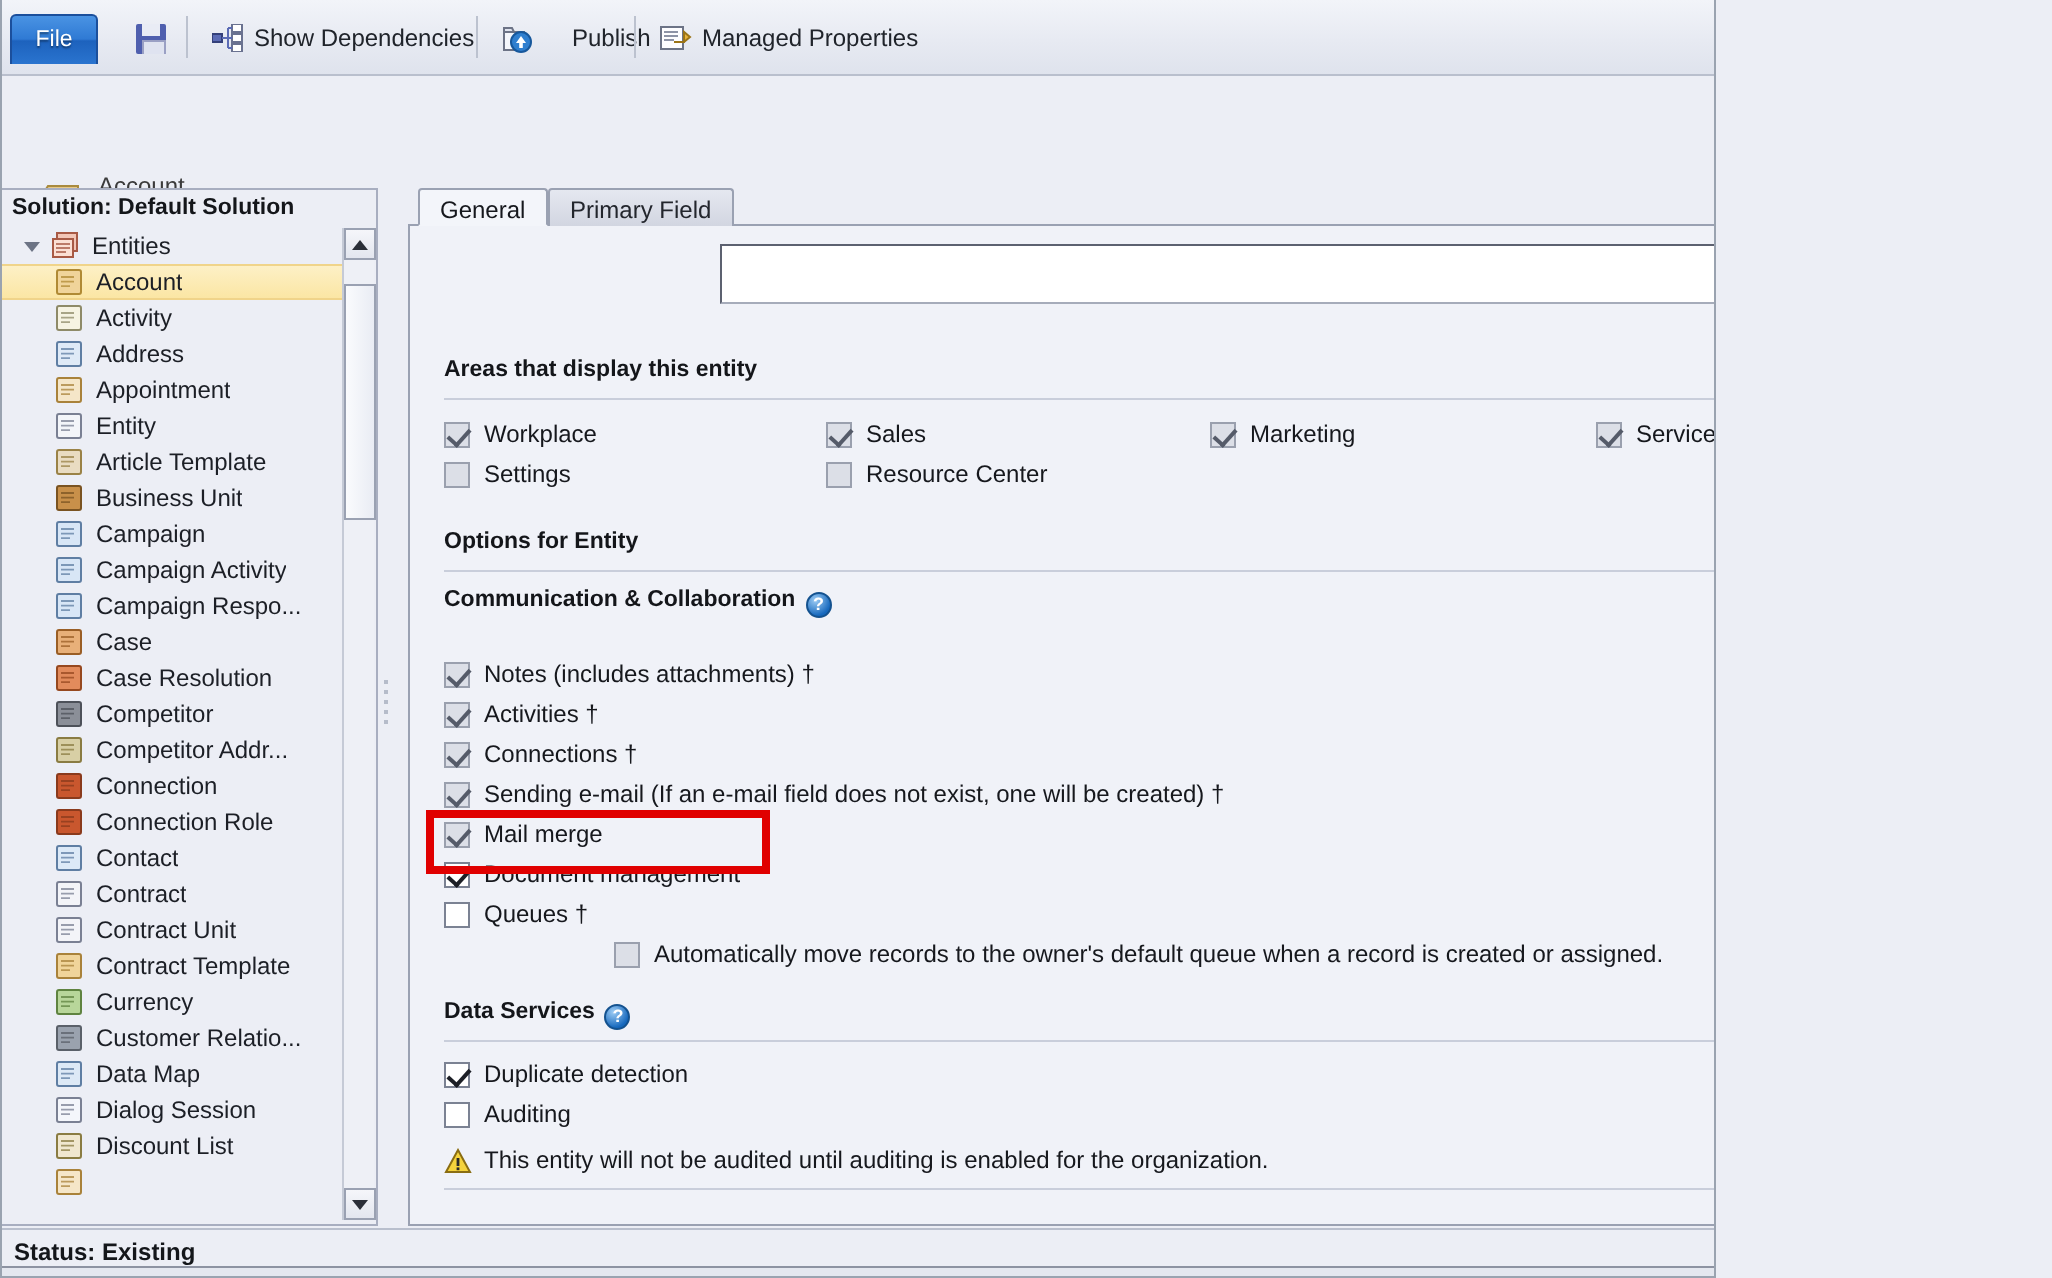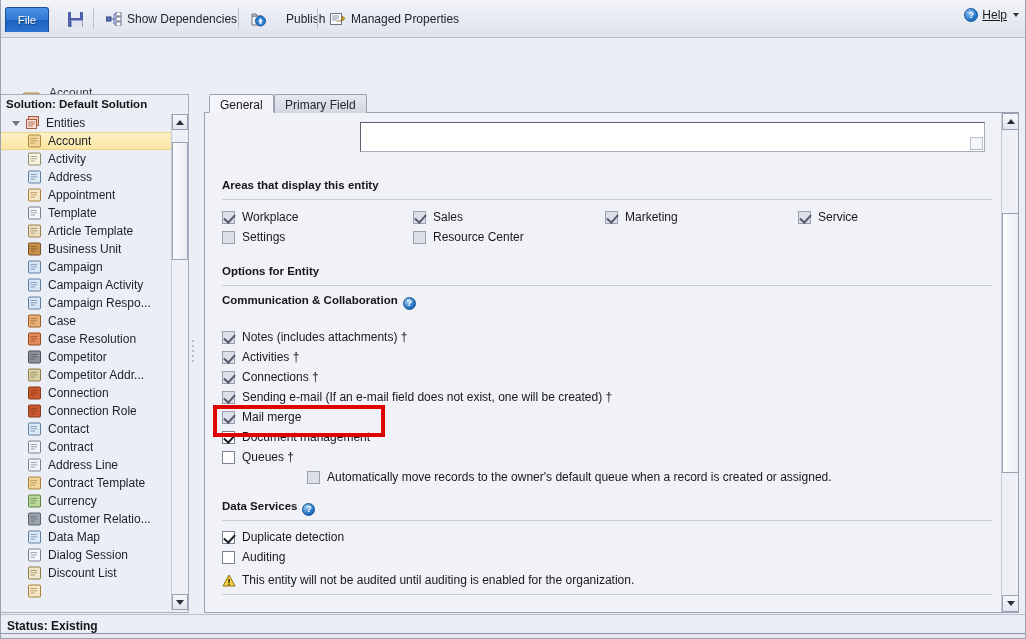--- a/index.html
+++ b/index.html
@@ -7,21 +7,21 @@
     margin: 0; padding: 0;
     width: 1026px; height: 639px;
     overflow: hidden;
     font-family: "Liberation Sans", sans-serif;
     font-size: 12px;
     color: #1a1a1a;
     background: #eceef5;
   }
   .app {
     position: relative;
-    width: 1026px; height: 639px;
+    width: 858px; height: 639px;
     background: #eceef5;
     border: 1px solid #9aa3b0;
     border-top: none;
     overflow: hidden;
   }
 
   
   .ribbon {
     position: absolute; left: 0; top: 0;
     width: 1026px; height: 38px;
@@ -482,21 +482,21 @@
               <path d="M3.5 4.5 H10 M3.5 6.8 H10 M3.5 9.1 H8" stroke="#a9823a" stroke-width="0.9" opacity="0.75"></path>
             </svg></span>
           <span class="t-lbl">Appointment</span>
         </div>
         <div class="tree-row child">
           <span class="exp" style="left:28px"></span>
           <span class="t-ico"><svg width="15" height="14" viewBox="0 0 15 14">
               <rect x="1.5" y="1" width="12" height="12" rx="1" fill="#f3f5f9" stroke="#7a8093" stroke-width="1"></rect>
               <path d="M3.5 4.5 H10 M3.5 6.8 H10 M3.5 9.1 H8" stroke="#7a8093" stroke-width="0.9" opacity="0.75"></path>
             </svg></span>
-          <span class="t-lbl">Template</span>
+          <span class="t-lbl">Entity</span>
         </div>
         <div class="tree-row child">
           <span class="exp" style="left:28px"></span>
           <span class="t-ico"><svg width="15" height="14" viewBox="0 0 15 14">
               <rect x="1.5" y="1" width="12" height="12" rx="1" fill="#e9dcc2" stroke="#9a8246" stroke-width="1"></rect>
               <path d="M3.5 4.5 H10 M3.5 6.8 H10 M3.5 9.1 H8" stroke="#9a8246" stroke-width="0.9" opacity="0.75"></path>
             </svg></span>
           <span class="t-lbl">Article Template</span>
         </div>
         <div class="tree-row child">
@@ -594,21 +594,21 @@
               <path d="M3.5 4.5 H10 M3.5 6.8 H10 M3.5 9.1 H8" stroke="#7a8093" stroke-width="0.9" opacity="0.75"></path>
             </svg></span>
           <span class="t-lbl">Contract</span>
         </div>
         <div class="tree-row child">
           <span class="exp" style="left:28px"></span>
           <span class="t-ico"><svg width="15" height="14" viewBox="0 0 15 14">
               <rect x="1.5" y="1" width="12" height="12" rx="1" fill="#f3f4f8" stroke="#7a8093" stroke-width="1"></rect>
               <path d="M3.5 4.5 H10 M3.5 6.8 H10 M3.5 9.1 H8" stroke="#7a8093" stroke-width="0.9" opacity="0.75"></path>
             </svg></span>
-          <span class="t-lbl">Address Line</span>
+          <span class="t-lbl">Contract Unit</span>
         </div>
         <div class="tree-row child">
           <span class="exp" style="left:28px"></span>
           <span class="t-ico"><svg width="15" height="14" viewBox="0 0 15 14">
               <rect x="1.5" y="1" width="12" height="12" rx="1" fill="#f0d49a" stroke="#a9823a" stroke-width="1"></rect>
               <path d="M3.5 4.5 H10 M3.5 6.8 H10 M3.5 9.1 H8" stroke="#a9823a" stroke-width="0.9" opacity="0.75"></path>
             </svg></span>
           <span class="t-lbl">Contract Template</span>
         </div>
         <div class="tree-row child">

